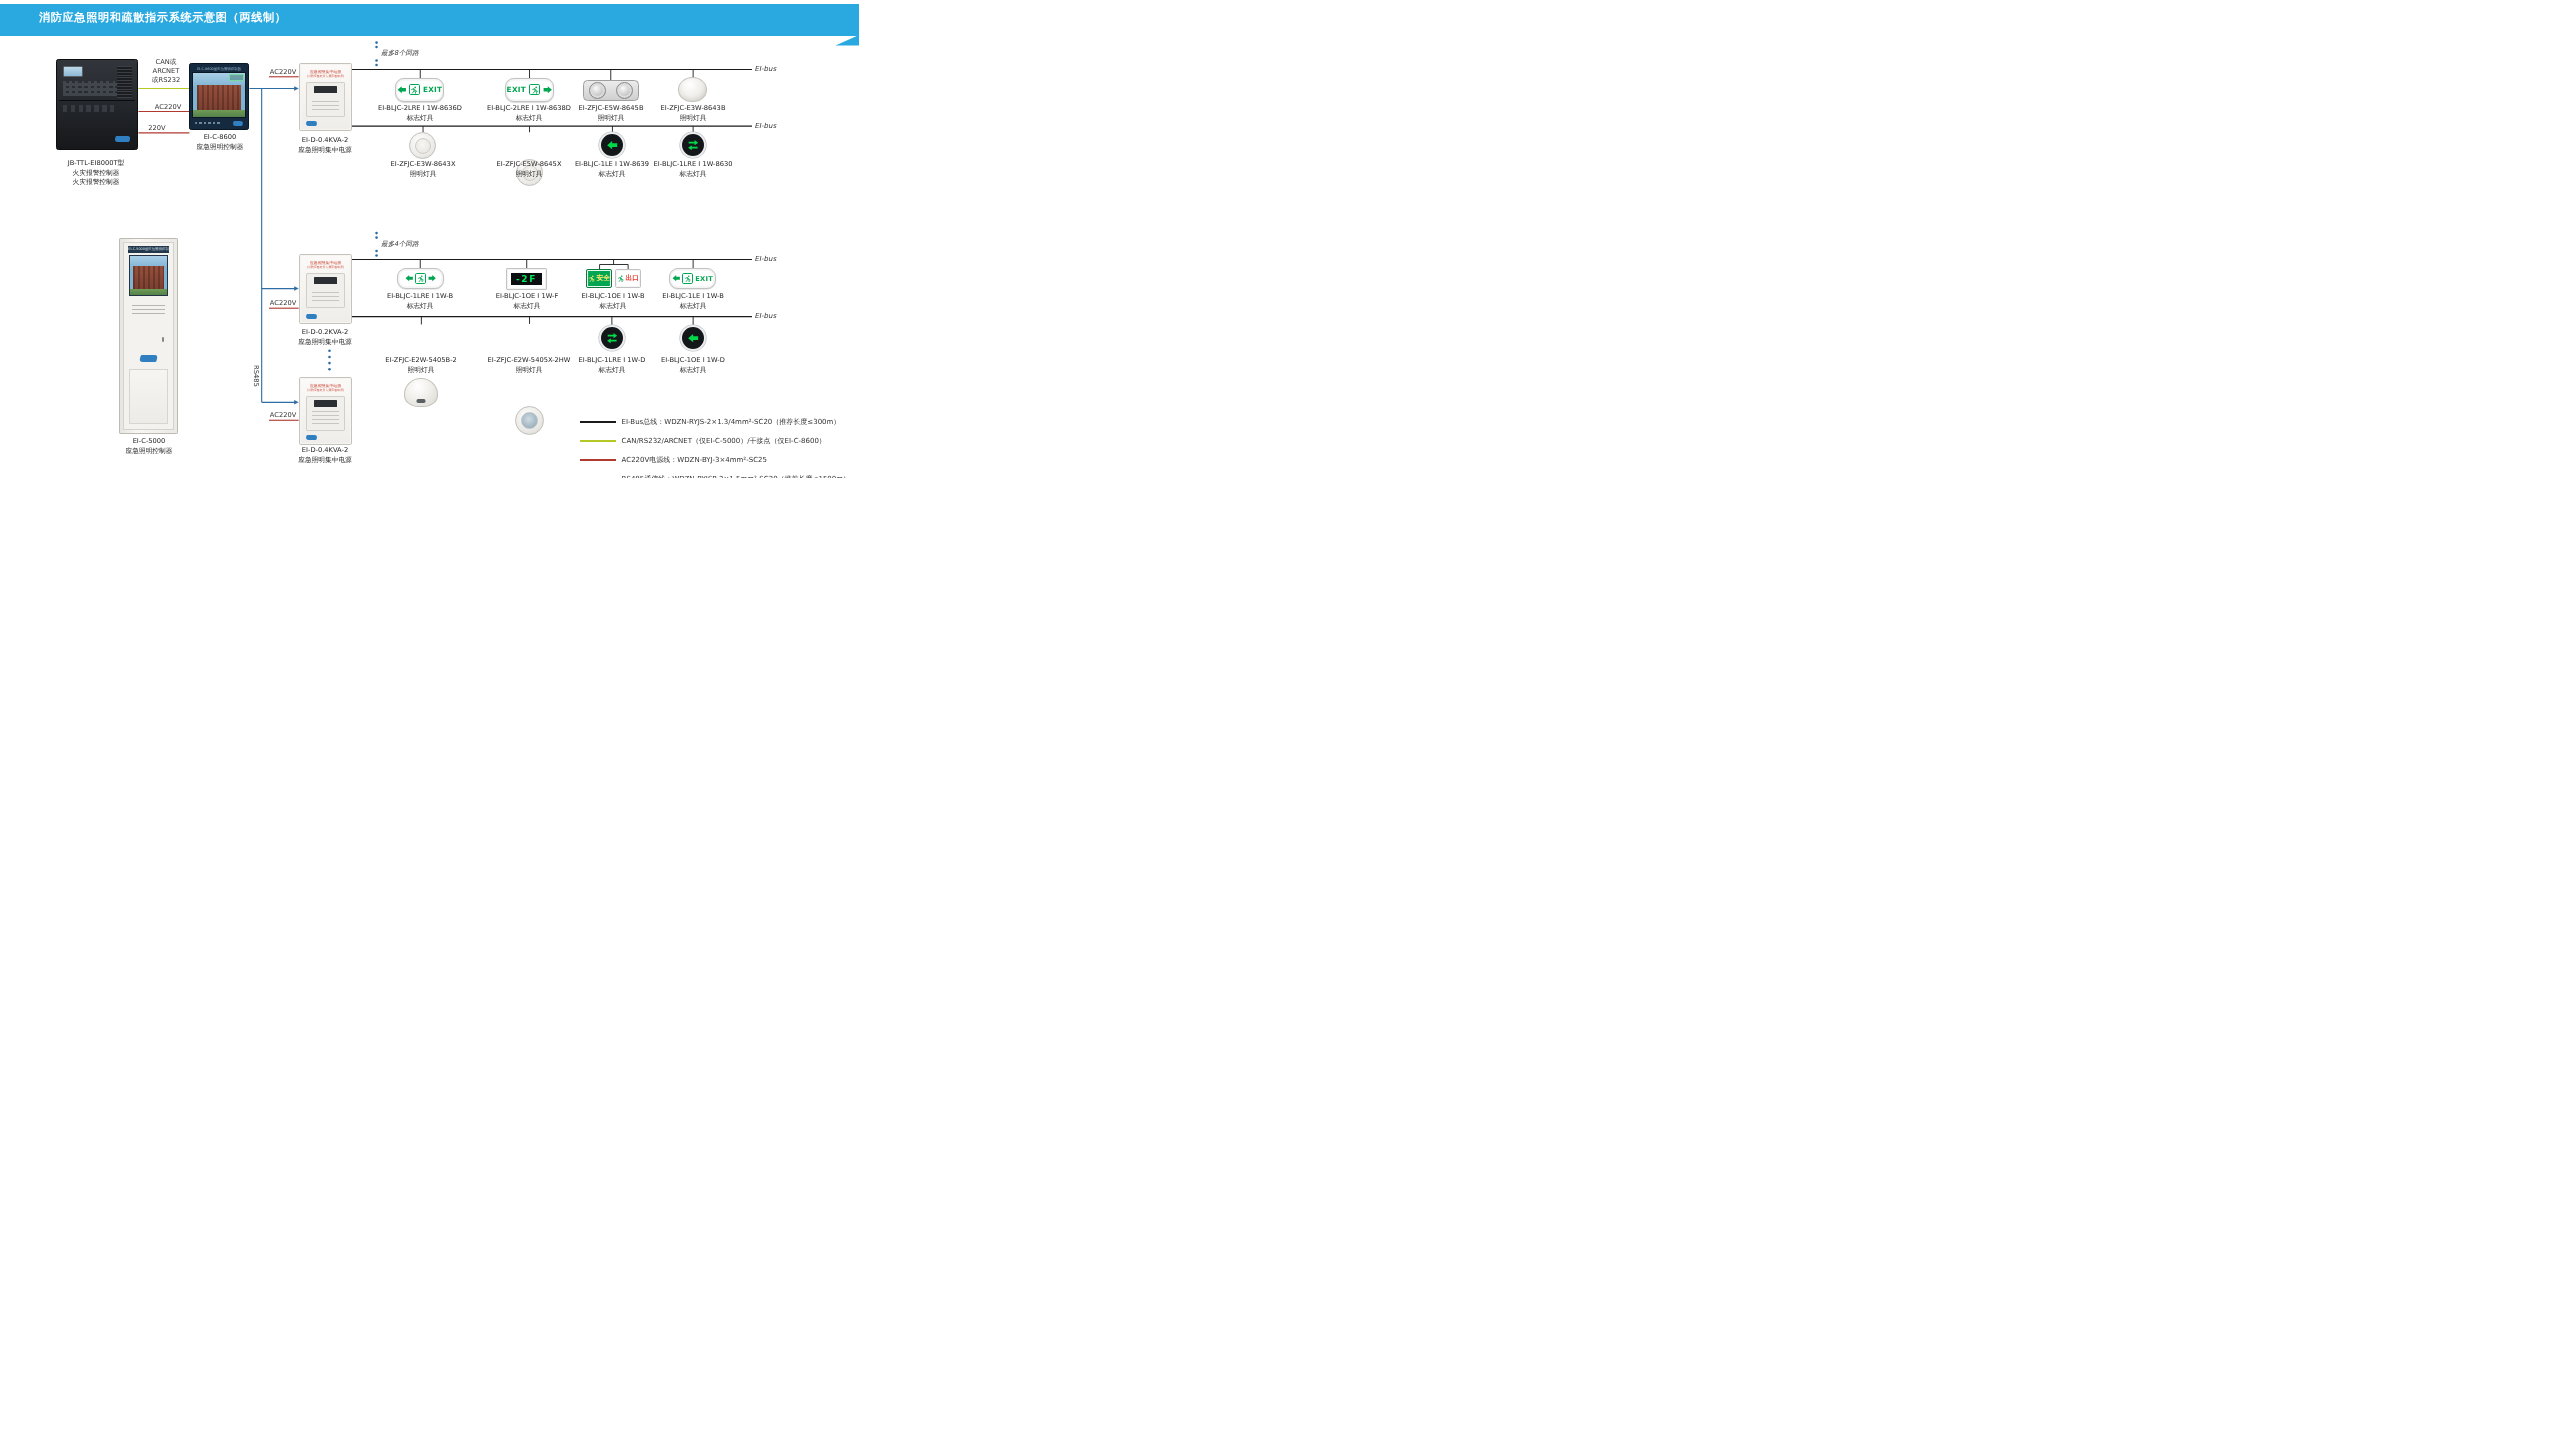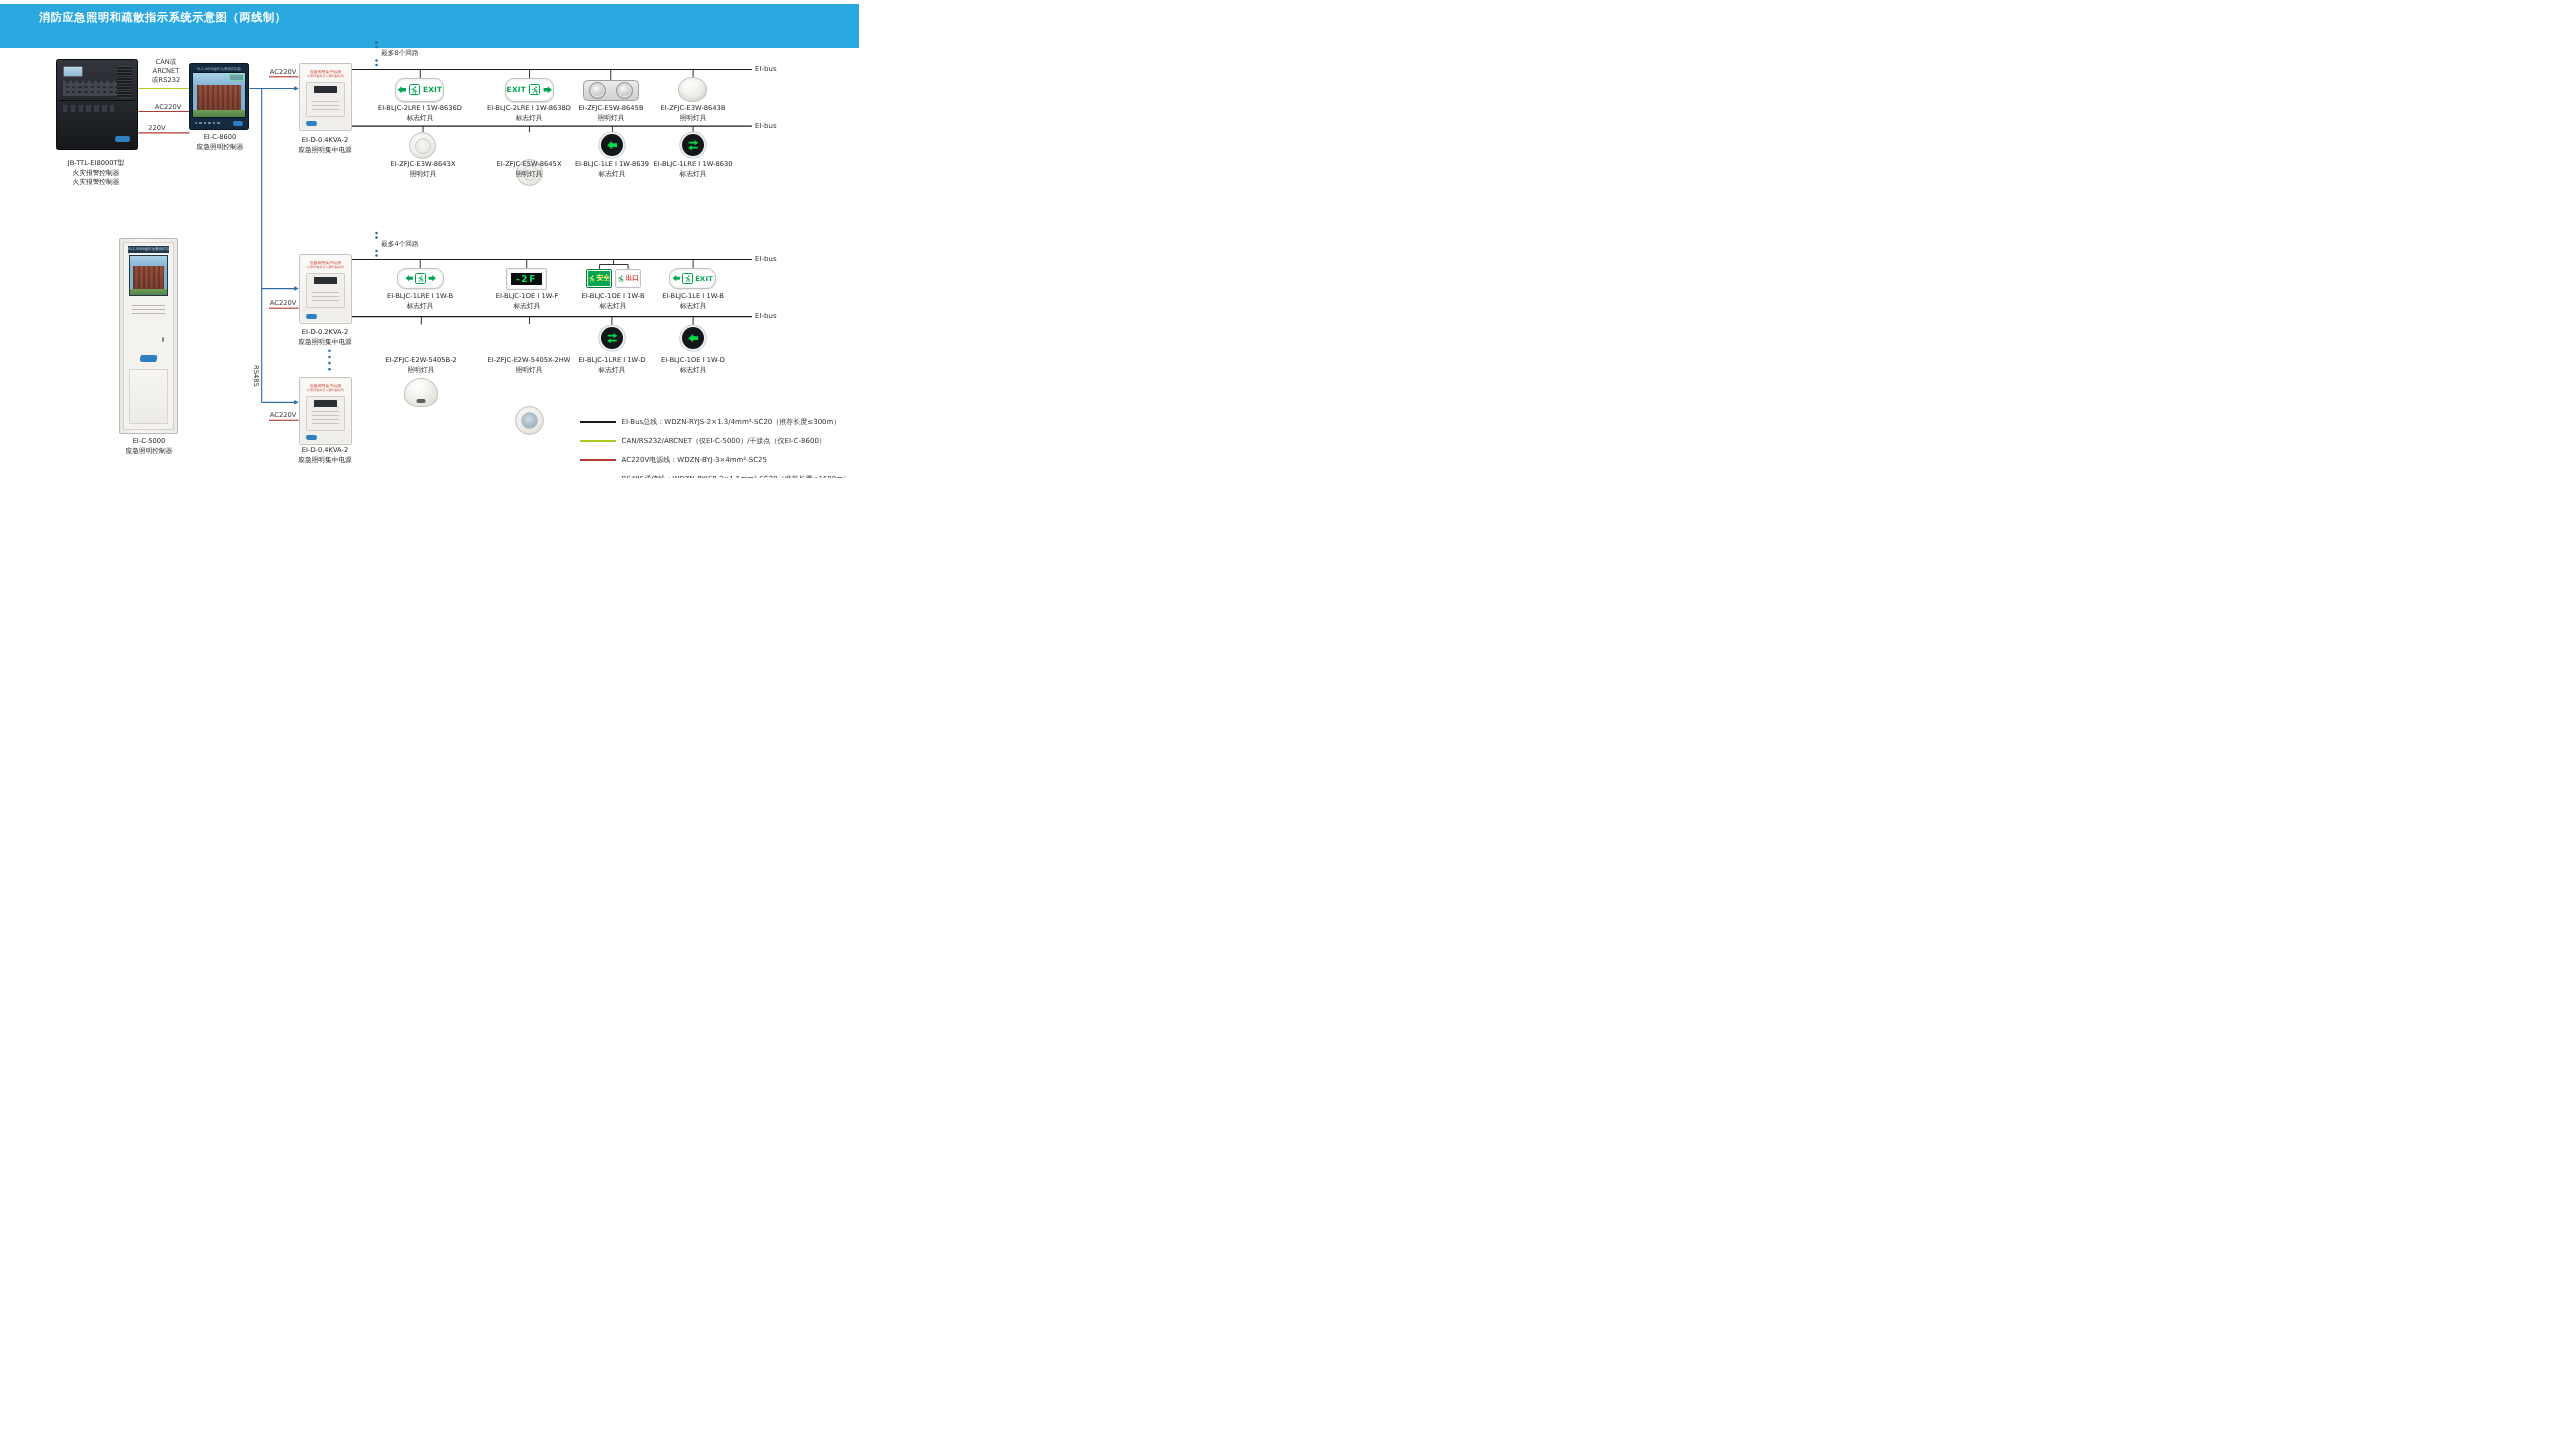--- a/index.html
+++ b/index.html
@@ -2,27 +2,27 @@
 <html style="font-size:9px"><head>
 <meta charset="utf-8">
 <style>
   * { box-sizing: border-box; margin: 0; padding: 0; }
   html,body { background:#fff; }
   body { font-family:"DejaVu Sans","Liberation Sans",sans-serif; }
   .stage { position:relative; width:859px; height:478px; background:#fff; overflow:hidden; }
   .abs { position:absolute; }
 
   
-  .header { position:absolute; left:0; top:3.9px; width:100%; height:44px; background:#29a9e0; }
+  .header { position:absolute; left:0; top:3.9px; width:100%; height:32px; background:#29a9e0; }
   .header-title { padding-left:39px; line-height:28px; color:#fff; font-size:11.2px; font-weight:bold; letter-spacing:0.6px; }
   .corner-tri { position:absolute; right:0; top:35px; width:23.5px; height:10.6px; background:#29a9e0;
                 clip-path:polygon(0 100%, 100% 0, 100% 100%); }
 
   
-  .lbl { position:absolute; font-size:7px; color:#333; white-space:nowrap; }
+  .lbl { position:absolute; font-size:7px; color:#333; white-space:nowrap;font-style:italic; }
   .dev-label { position:absolute; transform:translateX(-50%); text-align:center; font-size:6.7px;
                line-height:9.5px; color:#222; white-space:nowrap; }
   .center-lbl { position:absolute; transform:translateX(-50%); text-align:center; font-size:6.7px;
                 line-height:9px; color:#333; white-space:nowrap; }
   .vert-lbl { position:absolute; font-size:6.7px; color:#333; transform:rotate(90deg); transform-origin:left top; white-space:nowrap; }
 
   
   .wires { position:absolute; left:0; top:0; z-index:0; }
 
   

